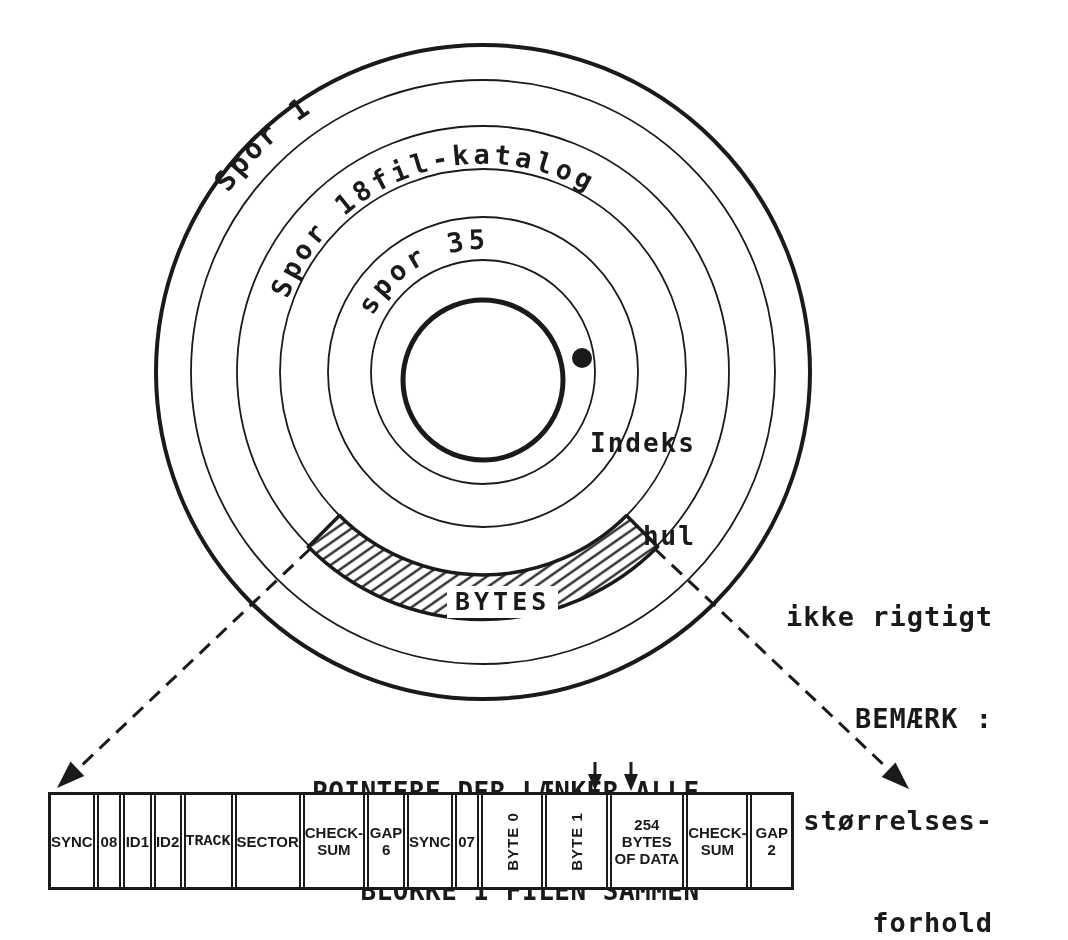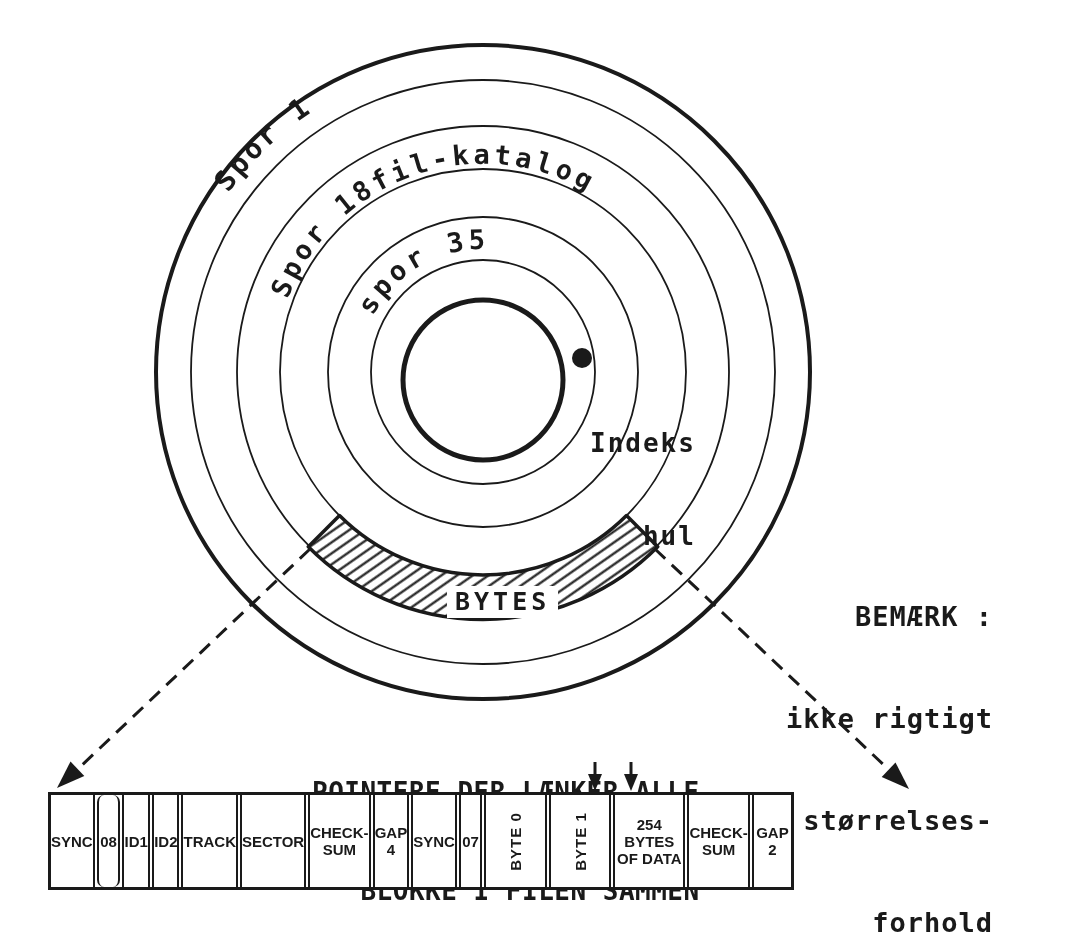--- a/index.html
+++ b/index.html
@@ -81,56 +81,56 @@
   </svg>
 
   <div class="label indeks">
     <span style="display:block">Indeks</span>
     <span style="display:block">hul</span>
   </div>
 
   <div class="label blok">BYTES</div>
 
   <div class="label note">
+    <span style="display:block">ikke rigtigt</span>
     <span style="display:block">BEMÆRK :</span>
-    <span style="display:block">ikke rigtigt</span>
     <span style="display:block">størrelses-</span>
     <span style="display:block">forhold</span>
   </div>
 
   <div class="label caption">
     <span style="display:block">POINTERE DER LÆNKER ALLE</span>
     <span style="display:block">BLOKKE I FILEN SAMMEN</span>
   </div>
 
   <div class="bar">
       <div class="cell" style="flex-grow: 57;">
         <span>SYNC</span>
       </div>
-      <div class="cell" style="flex-grow: 35; border-radius: 7px;">
+      <div class="cell" style="flex-grow: 35;">
         <span>08</span>
       </div>
       <div class="cell" style="flex-grow: 42;">
         <span>ID1</span>
       </div>
       <div class="cell" style="flex-grow: 41;">
         <span>ID2</span>
       </div>
-      <div class="cell" style="flex-grow: 69;">
+      <div class="cell" style="flex-grow: 69; font-family: Liberation Mono, monospace;">
         <span>TRACK</span>
       </div>
       <div class="cell" style="flex-grow: 75;">
         <span>SECTOR</span>
       </div>
       <div class="cell" style="flex-grow: 68;">
         <span>CHECK-
 SUM</span>
       </div>
       <div class="cell" style="flex-grow: 58;">
-        <span>GAP 4</span>
+        <span>GAP 6</span>
       </div>
       <div class="cell" style="flex-grow: 50;">
         <span>SYNC</span>
       </div>
       <div class="cell" style="flex-grow: 34;">
         <span>07</span>
       </div>
       <div class="cell vert" style="flex-grow: 30;">
         <span>BYTE 0</span>
       </div>

